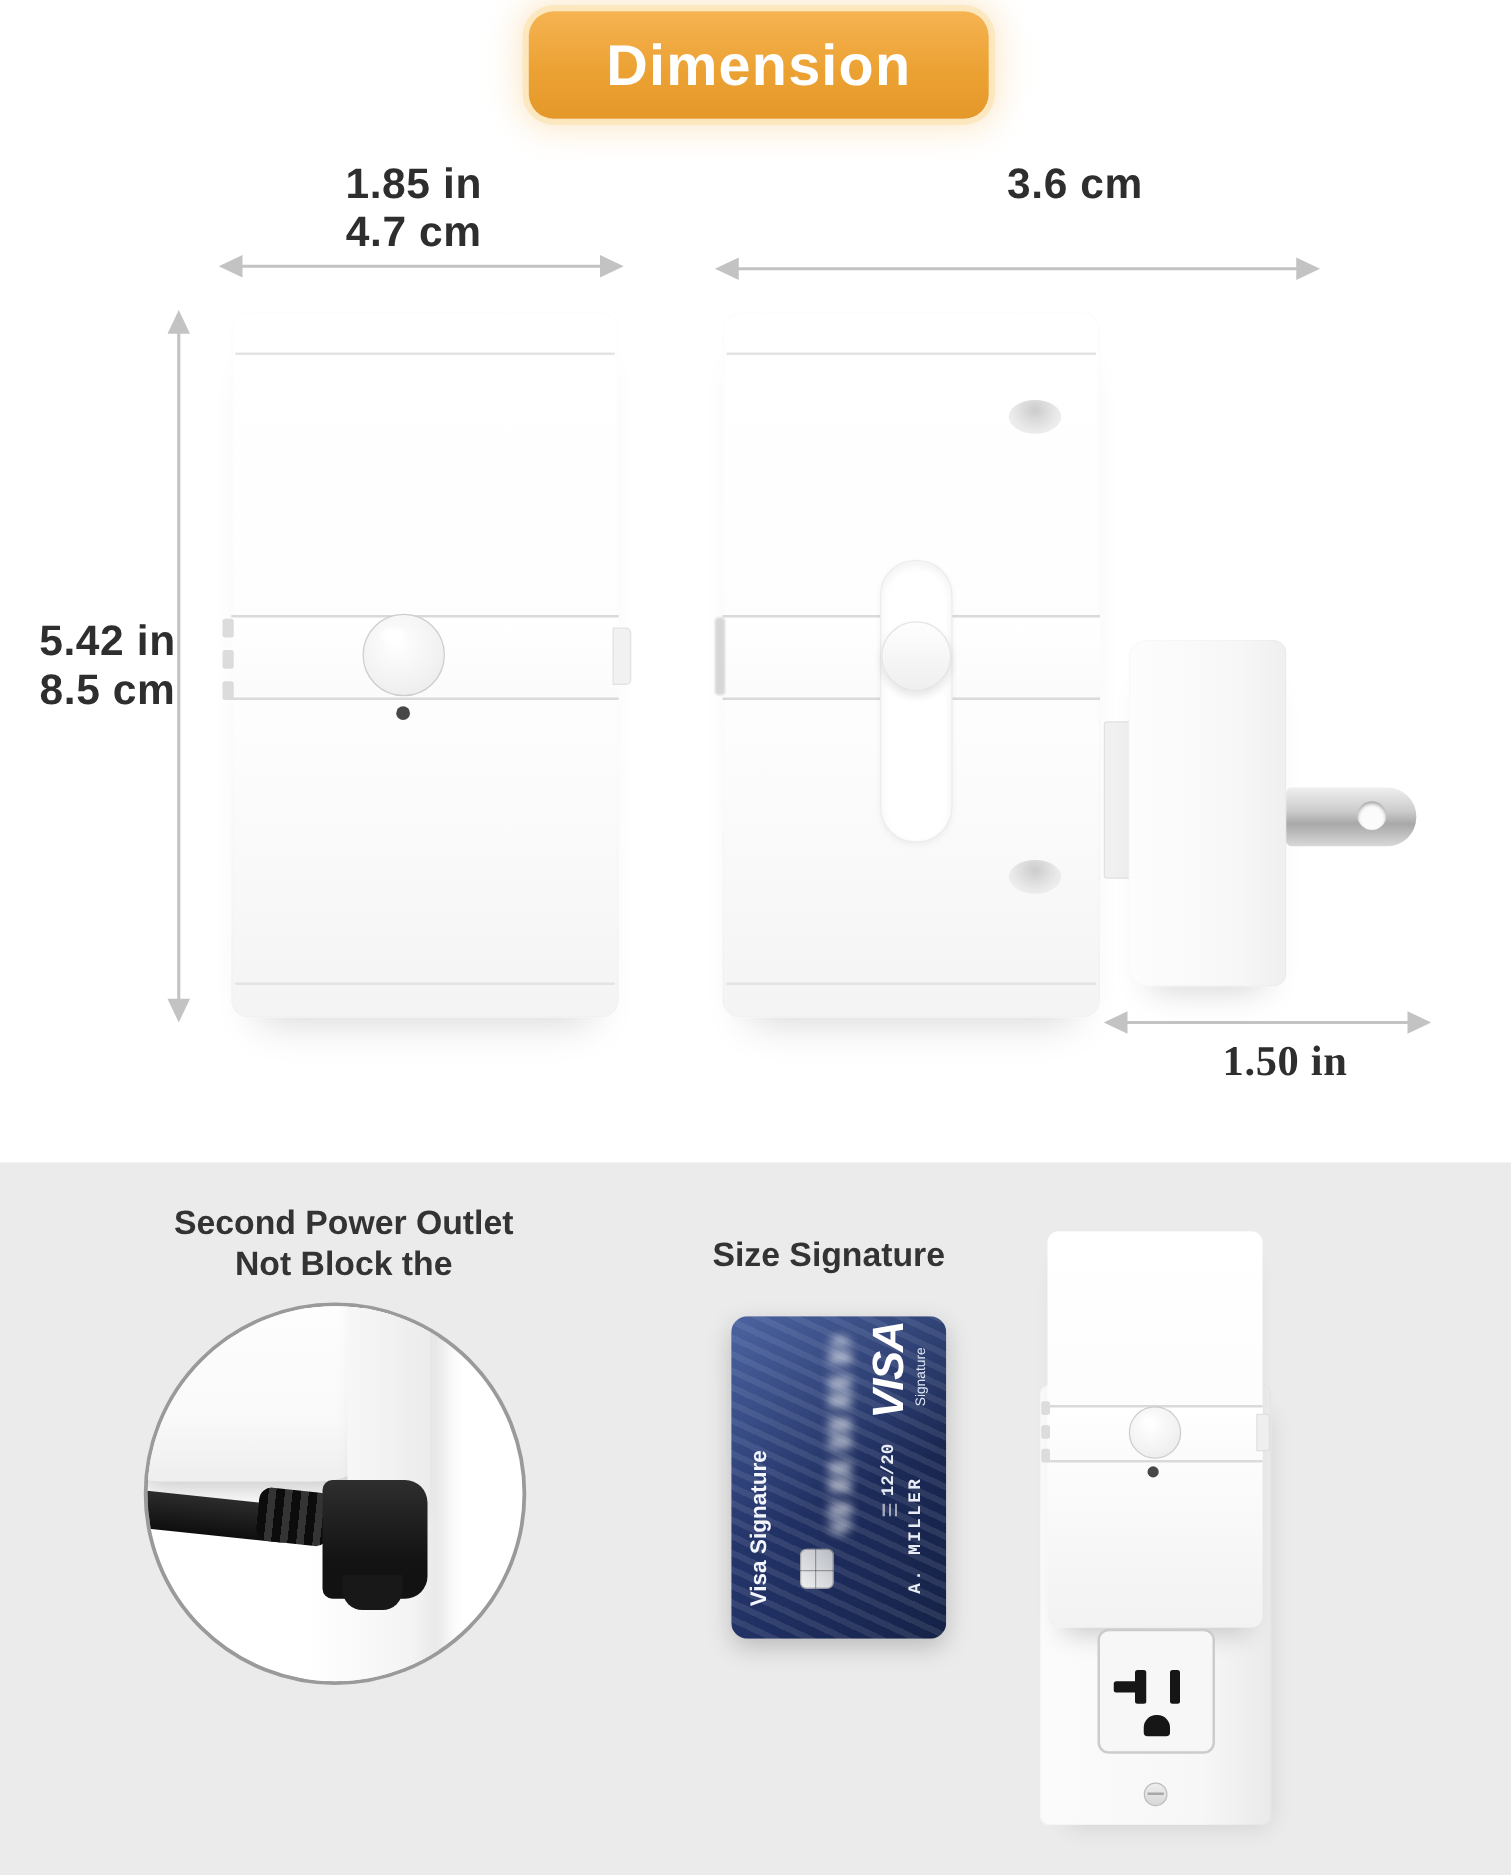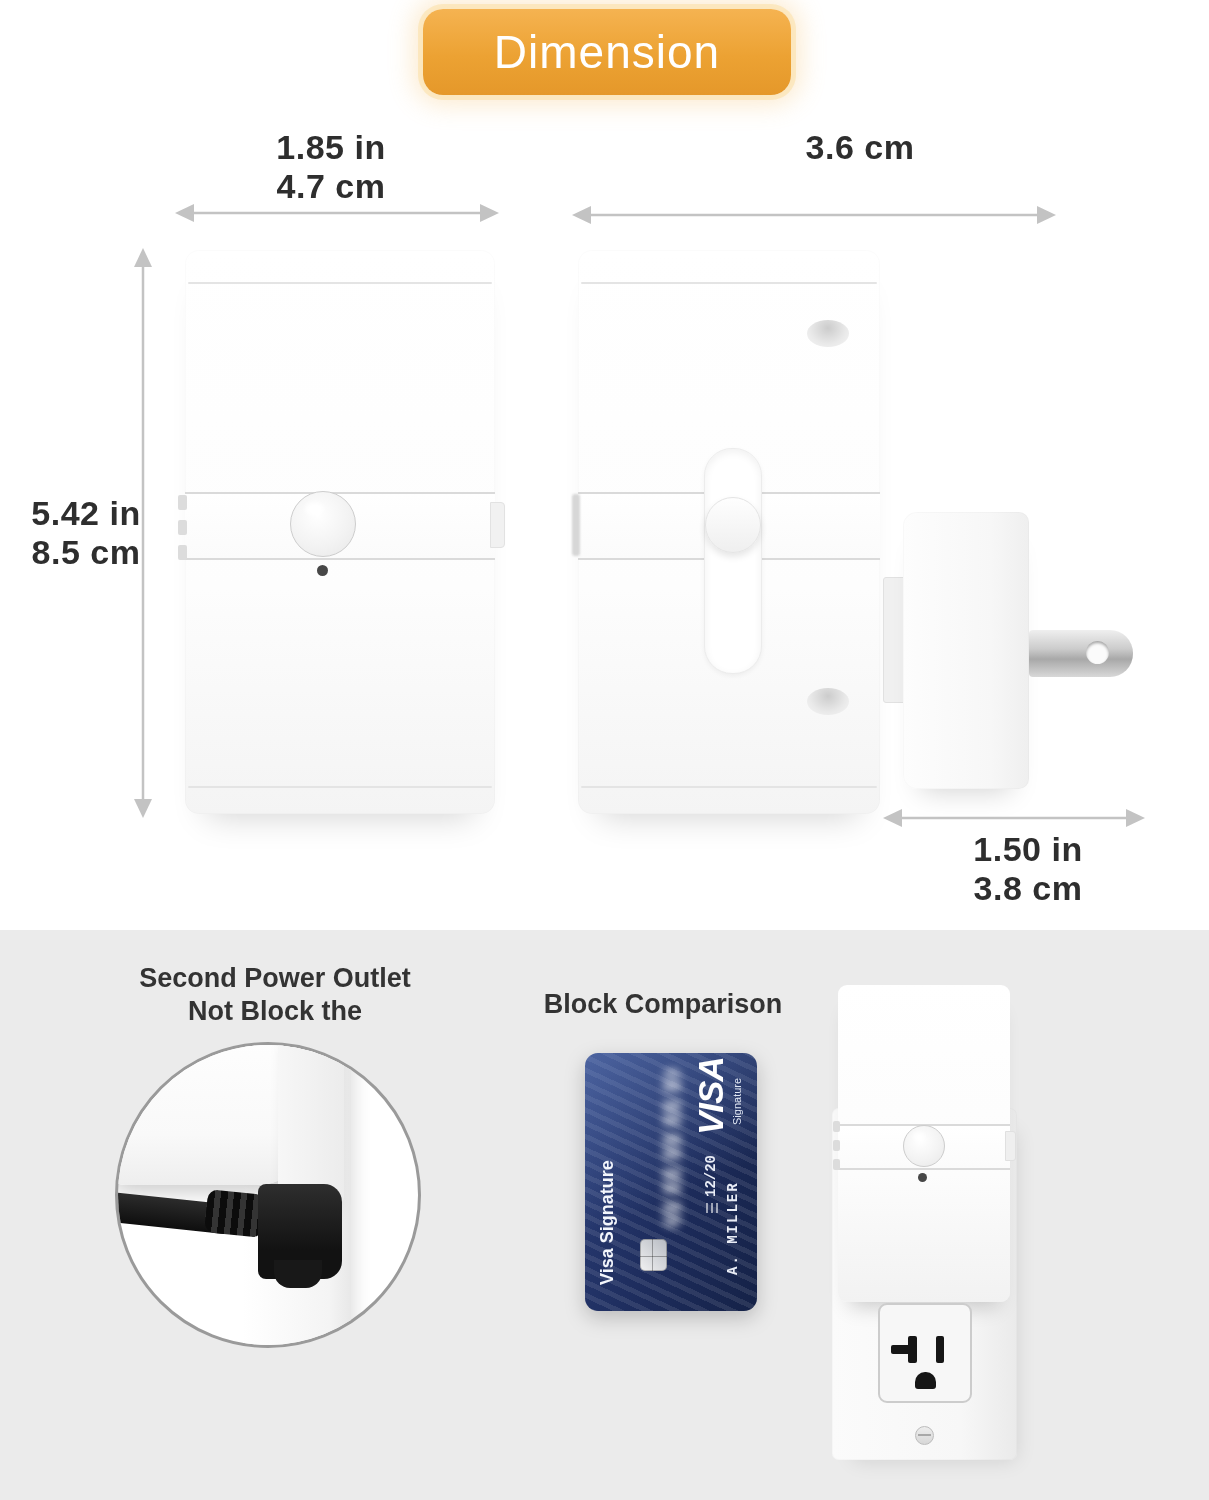--- a/index.html
+++ b/index.html
@@ -4,28 +4,28 @@
 <style>
   html,body{margin:0;padding:0;}
   body{width:1209px;height:1500px;background:#ffffff;font-family:"Liberation Sans",sans-serif;position:relative;overflow:hidden;}
   .page{position:absolute;left:0;top:0;width:1209px;height:1500px;}
 
   
   .badge{position:absolute;left:423px;top:9px;width:368px;height:86px;border-radius:20px;
     background:linear-gradient(180deg,#f5b351 0%,#eca233 55%,#e5982a 100%);
     box-shadow:0 0 0 5px rgba(250,215,140,.38),0 0 24px 10px rgba(244,190,100,.30);
     display:flex;align-items:center;justify-content:center;}
-  .badge span{color:#ffffff;font-size:46px;font-weight:normal;letter-spacing:1px;}
+  .badge span{color:#ffffff;font-size:46px;font-weight:bold;letter-spacing:1px;}
 
   
   .dim{position:absolute;color:#2e2e2e;font-weight:bold;font-size:34px;line-height:39px;text-align:center;letter-spacing:.5px;}
   .dim-front{left:181px;top:128px;width:300px;}
   .dim-rear{left:710px;top:128px;width:300px;}
   .dim-height{left:11px;top:494px;width:150px;}
-  .dim-depth{left:878px;top:830px;width:300px;}
+  .dim-depth{left:878px;top:830px;width:300px;font-family:Liberation Serif, serif;}
 
   
   .arrow{position:absolute;}
 
   
   .shell{position:absolute;background:linear-gradient(180deg,#ffffff 0%,#fdfdfd 60%,#f4f4f4 100%);
     border-radius:14px;box-shadow:0 24px 32px -22px rgba(0,0,0,.18), inset 0 0 0 1px rgba(0,0,0,.015);}
   .hline{position:absolute;left:3px;right:3px;height:2px;background:#e4e4e4;border-radius:2px;}
   .band{position:absolute;left:0;right:0;border-top:2px solid #dadada;border-bottom:2px solid #dadada;
     background:linear-gradient(180deg,#ffffff,#fbfbfb);}
@@ -148,21 +148,20 @@
   </div>
   <div class="dim dim-rear">
     <div>3.6 cm</div>
   </div>
   <div class="dim dim-height">
     <div>5.42 in</div>
     <div>8.5 cm</div>
   </div>
   <div class="dim dim-depth">
     <div>1.50 in</div>
-    <div>3.8 cm</div>
   </div>
 
   <svg class="arrow" style="left:175px;top:200px;" width="324" height="26">
     <line x1="16" y1="13" x2="308" y2="13" stroke="#c3c3c3" stroke-width="2.5"></line>
     <polygon points="0,13 19,4 19,22" fill="#c3c3c3"></polygon>
     <polygon points="324,13 305,4 305,22" fill="#c3c3c3"></polygon>
   </svg>
   <svg class="arrow" style="left:572px;top:202px;" width="484" height="26">
     <line x1="16" y1="13" x2="468" y2="13" stroke="#c3c3c3" stroke-width="2.5"></line>
     <polygon points="0,13 19,4 19,22" fill="#c3c3c3"></polygon>
@@ -209,21 +208,21 @@
       <div class="prong-hole"></div>
     </div>
   </div>
 
   <div class="lower"></div>
 
   <div class="heading heading-outlet">
     <div>Second Power Outlet</div>
     <div>Not Block the</div>
   </div>
-  <div class="heading heading-size">Block Comparison</div>
+  <div class="heading heading-size">Size Signature</div>
 
   <div class="circle-inset">
     <div class="ci-plate"></div>
     <div class="ci-device-top"></div>
     <div class="ci-device-side"></div>
     <div class="ci-cord"></div>
     <div class="ci-collar"></div>
     <div class="ci-plughead"></div>
   </div>
 

